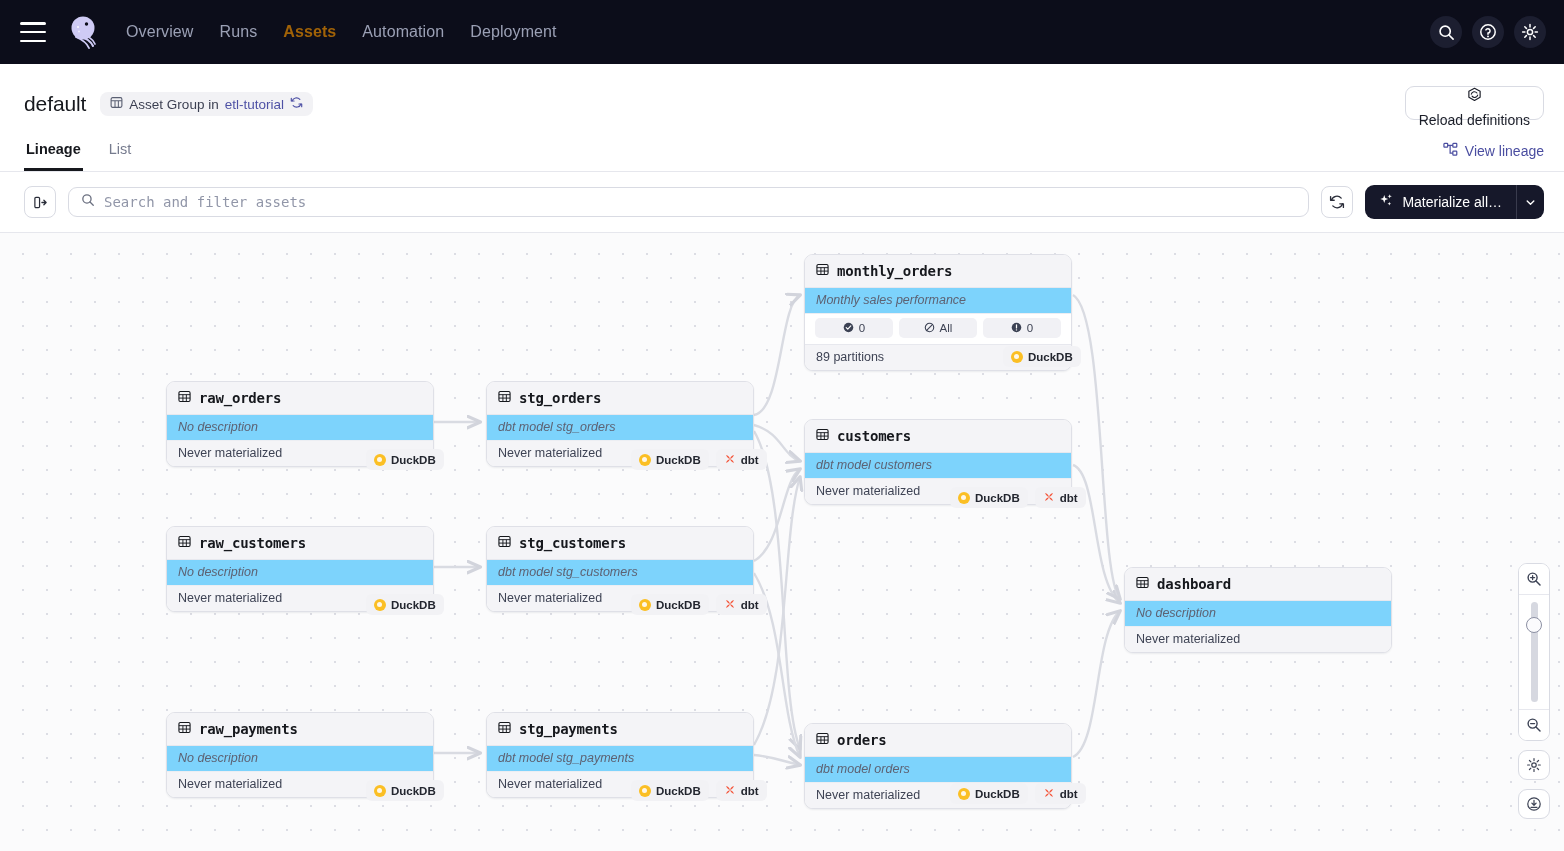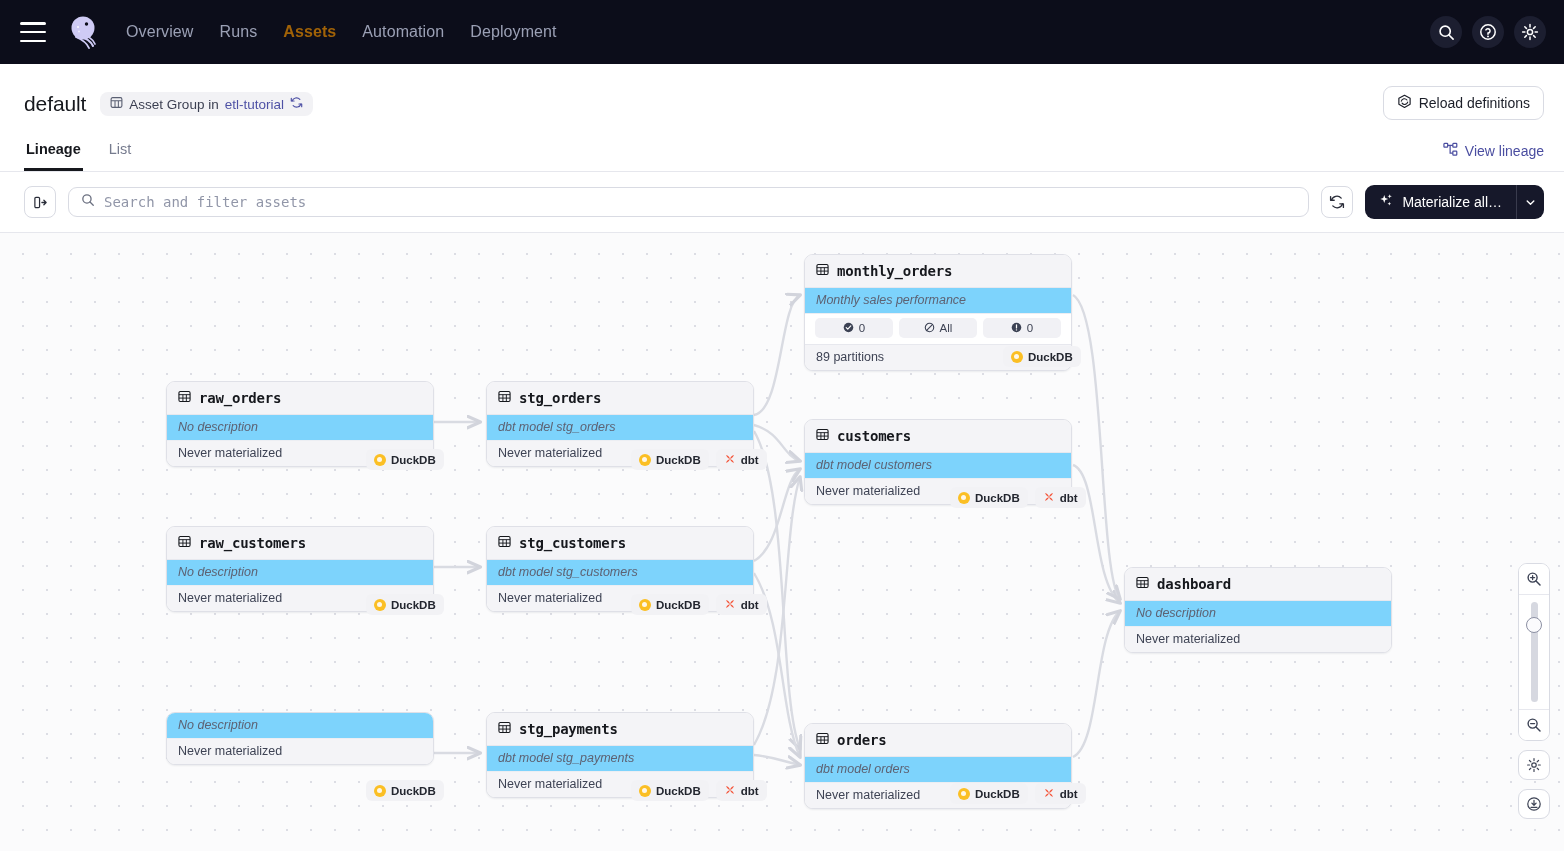--- a/index.html
+++ b/index.html
@@ -39,21 +39,21 @@
   .group-badge {
     margin-left: 14px; height: 24px; background: #f2f2f5; border-radius: 8px;
     display: flex; align-items: center; gap: 6px; padding: 0 10px;
     font-size: 13.5px; color: #3b3f51; cursor: pointer;
   }
   .group-badge a { color: #4e51a5; text-decoration: none; }
   .reload-btn {
     position: absolute; right: 20px; top: 6px; height: 34px;
     border: 1px solid #d9dbe3; border-radius: 9px; background: #fff;
     display: flex; align-items: center; gap: 7px; padding: 0 13px;
-    font-size: 14px; color: #1b1e28; cursor: pointer;
+    font-size: 14px; color: #1b1e28; cursor: pointer; flex-direction: column;
   }
 
   
   .tabsrow {
     height: 44px; display: flex; align-items: flex-end;
     padding: 0 20px 0 24px; position: relative; border-bottom: 1px solid #e6e7ed;
   }
   .tab {
     font-size: 14.5px; color: #767b8e; padding: 0 2px 11px 2px;
     margin-right: 24px; cursor: pointer; border-bottom: 3px solid transparent;
@@ -556,20 +556,29 @@
       <span>
         <svg width="12" height="12" viewBox="0 0 12 12">
             <path d="M2.1 2.1 C4 2.7 5.1 3.6 6 6 C6.9 3.6 8 2.7 9.9 2.1 C9.3 4 8.4 5.1 6 6 C8.4 6.9 9.3 8 9.9 9.9 C8 9.3 6.9 8.4 6 6 C5.1 8.4 4 9.3 2.1 9.9 C2.7 8 3.6 6.9 6 6 C3.6 5.1 2.7 4 2.1 2.1 Z" fill="#f4553a"></path>
           </svg>
       </span>
       <span>dbt</span>
     </div>
   </div>
 
   <div class="node" style="left:166px; top:479px;">
+    <div class="node-head">
+      <span>
+        <svg width="13" height="13" viewBox="0 0 14 14">
+            <rect x="1" y="1.6" width="12" height="10.8" rx="1.5" stroke="#16181d" stroke-width="1.2" fill="none"></rect>
+            <path d="M1 5h12M1 8.7h12M5.3 5v7.4M9 5v7.4" stroke="#16181d" stroke-width="1"></path>
+          </svg>
+      </span>
+      <span class="node-name mono">raw_payments</span>
+    </div>
     <div class="node-desc">No description</div>
     <div class="node-status">Never materialized</div>
   </div>
   <div class="tags" style="left:366px; top:547px;">
     <div class="tag">
       <span class="duck-ico"></span>
       <span>DuckDB</span>
     </div>
   </div>
 

